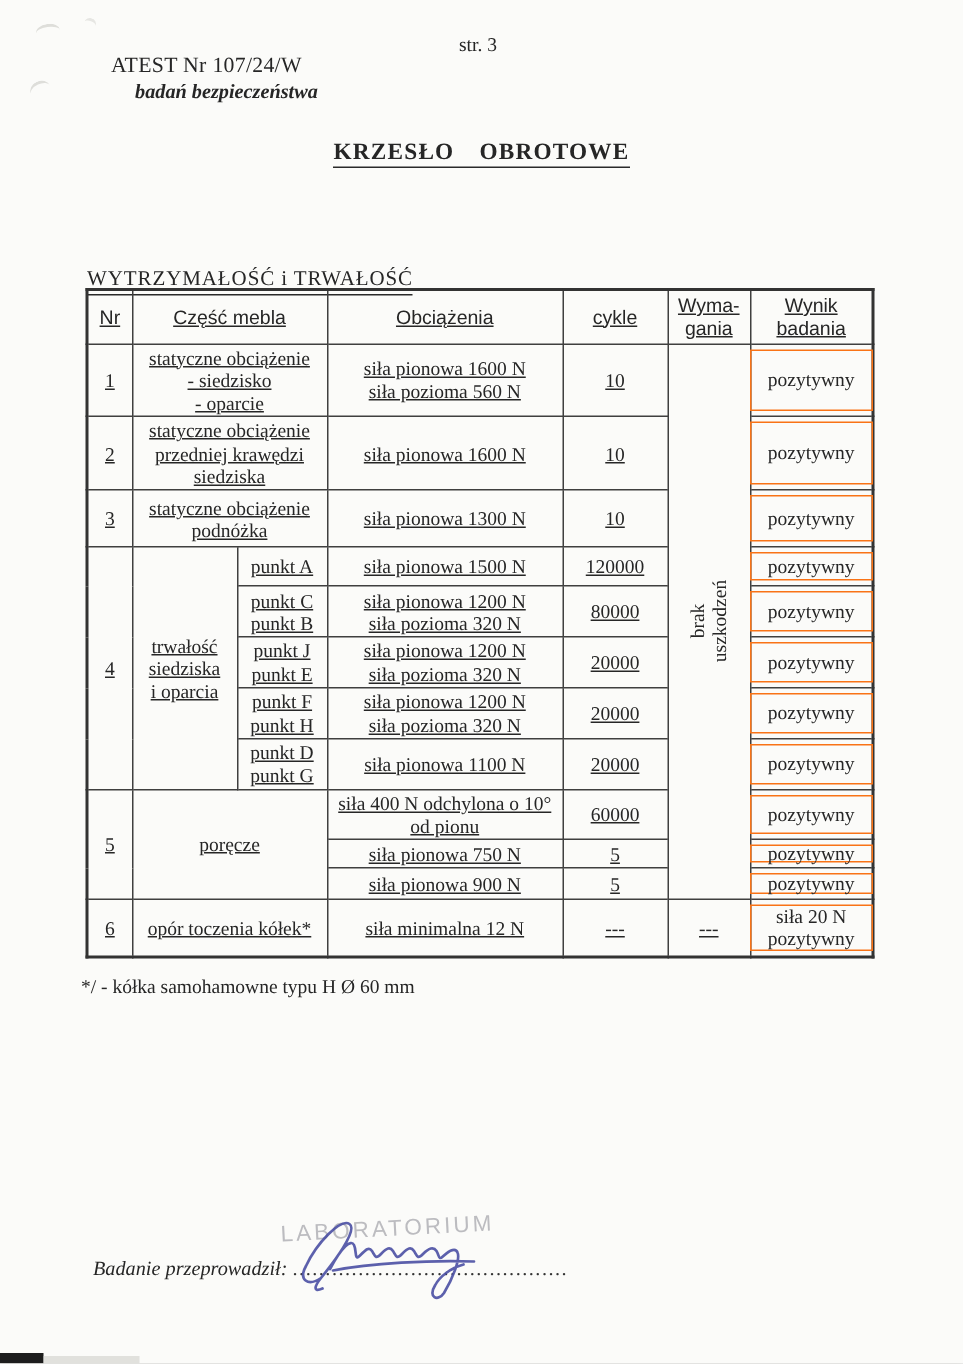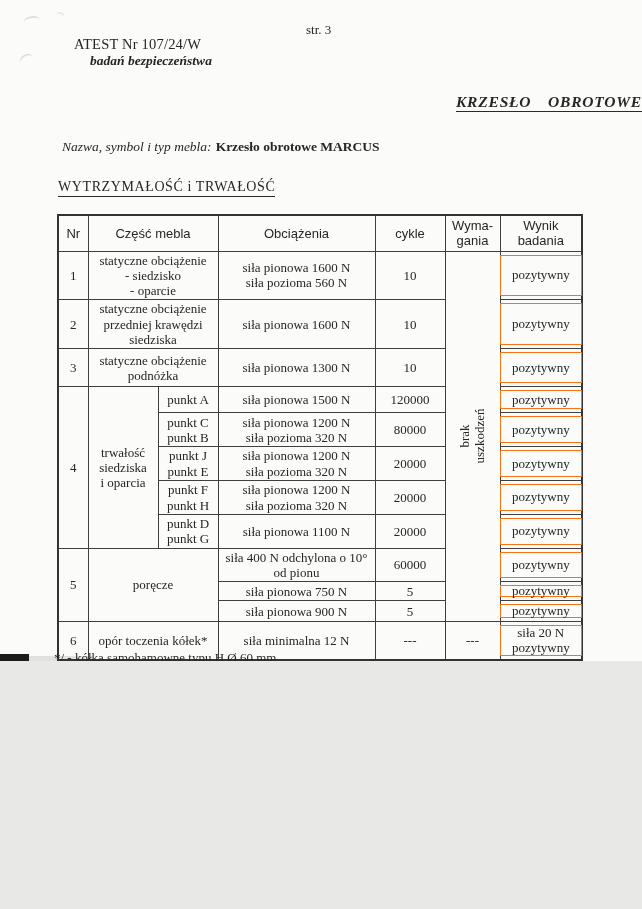--- a/index.html
+++ b/index.html
@@ -1,51 +1,52 @@
 <!DOCTYPE html>
 <html lang="pl"><head>
 <meta charset="utf-8">
 <style>
   html,body{margin:0;padding:0;background:#e8e8e6;}
   .page{
     position:relative;
-    width:642px;height:661px;
+    width:642px;height:909px;
     margin:0 auto;
     background:#fbfbf9;
     font-family:"Liberation Serif", serif;
     color:#262626;
     overflow:hidden;
     box-shadow:0 0 4px rgba(0,0,0,.25);
   }
   .abs{position:absolute;}
 
   
   .page-num{top:22px;left:306px;font-size:13px;}
   .atest{top:35px;left:62px;line-height:1.25;}
   .atest-no{font-weight:normal;font-size:14.5px;letter-spacing:.2px;margin-left:12px;}
   .atest-sub{font-weight:bold;font-style:italic;font-size:13.5px;margin-left:28px;}
-  .doc-title{top:93px;left:0;width:100%;text-align:right;font-style:italic;}
+  .doc-title{top:93px;left:0;width:100%;text-align:center;}
   .doc-title span{
     font-weight:bold;font-size:15.5px;letter-spacing:.8px;word-spacing:12px;
     border-bottom:1.5px solid #2a2a2a;padding-bottom:1px;
   }
   .name-line{top:139px;left:62px;font-size:13.5px;}
   .name-label{font-style:italic;}
   .name-value{font-weight:bold;margin-left:4px;}
   .section-title{
     top:179px;left:58px;font-size:14px;letter-spacing:.6px;
     border-bottom:1.2px solid #2a2a2a;padding-bottom:1px;
   }
 
   
   table.results{
-    position:absolute;top:214px;left:57px;
+    position:absolute;top:192px;left:57px;
     border-collapse:collapse;table-layout:fixed;
     width:524px;
     border:2px solid #333;
+    text-decoration:underline;
   }
   table.results td{
     border:1px solid #3f3f3f;
     font-size:13px;line-height:1.18;
     padding:1px 3px;
     text-align:center;vertical-align:middle;
     white-space:pre-line;
     color:#262626;
   }
   td.hdr{
@@ -106,23 +107,20 @@
   <div class="abs page-num">str. 3</div>
   <div class="abs atest">
     <div class="atest-no">ATEST Nr 107/24/W</div>
     <div class="atest-sub">badań bezpieczeństwa</div>
   </div>
 
   <div class="abs doc-title">
     <span>KRZESŁO OBROTOWE</span>
   </div>
 
-  <div class="abs name-line">
-    <span class="name-label">Nazwa, symbol i typ mebla:</span><span class="name-value">Krzesło obrotowe MARCUS</span>
-  </div>
 
   <div class="abs section-title">WYTRZYMAŁOŚĆ i TRWAŁOŚĆ</div>
 
   <table class="results">
     <colgroup>
       <col style="width:30px">
         <col style="width:70px">
         <col style="width:60px">
       <col style="width:157px">
         <col style="width:70px">

